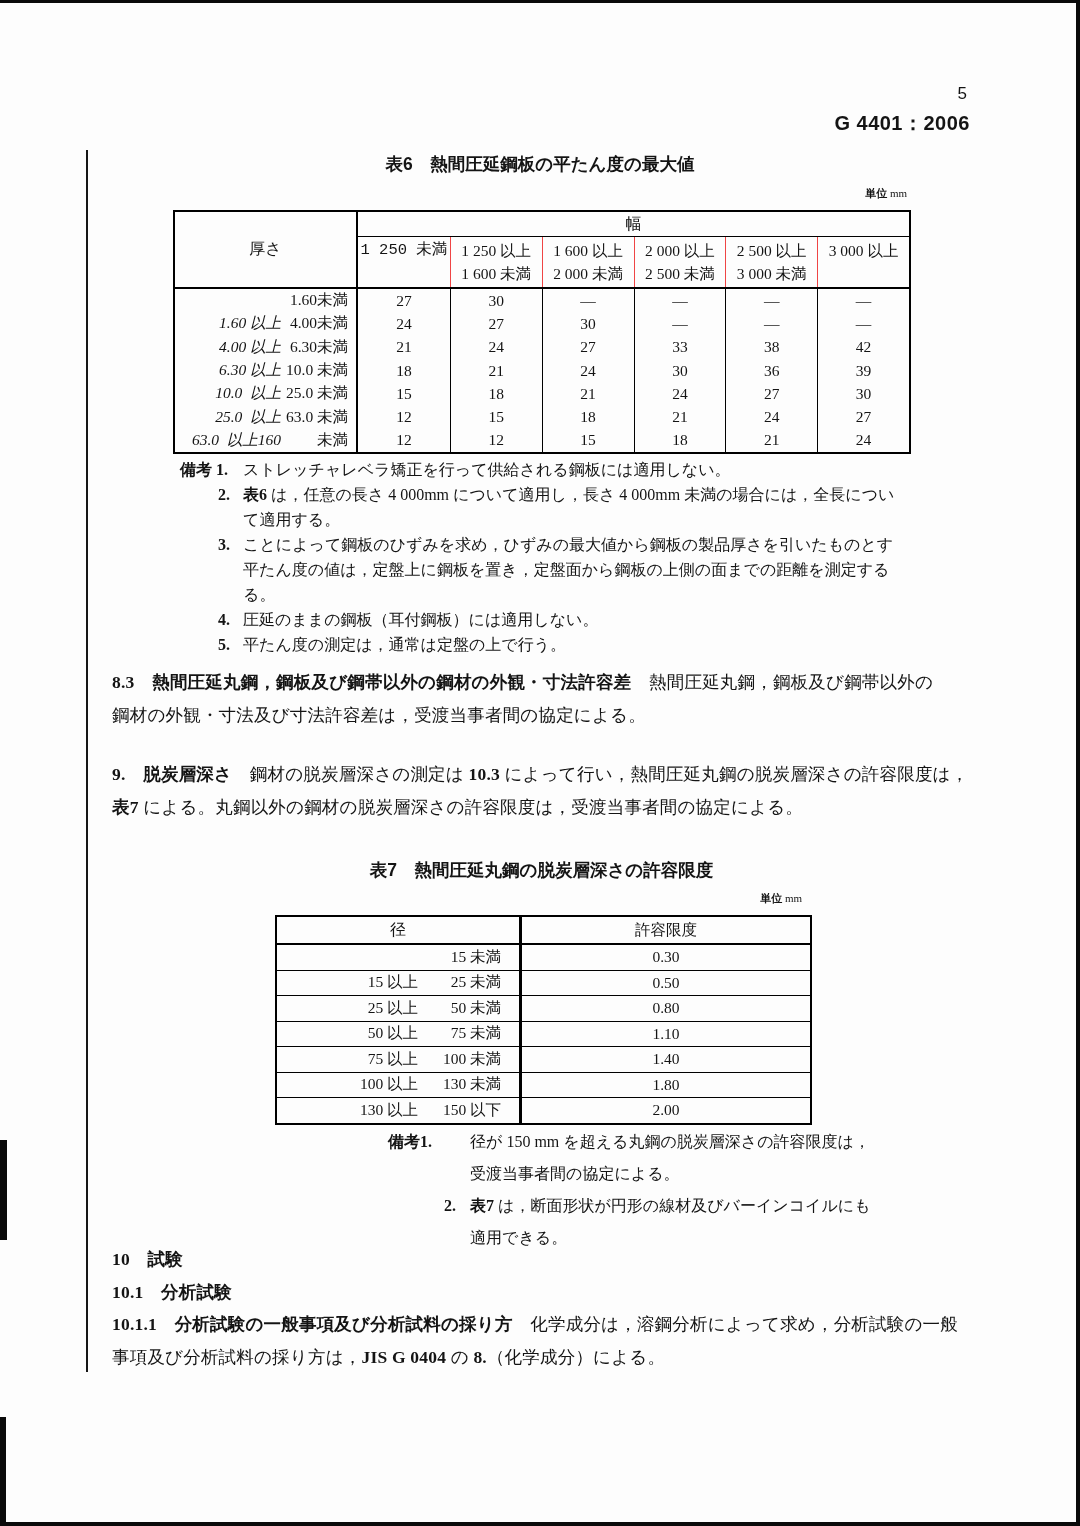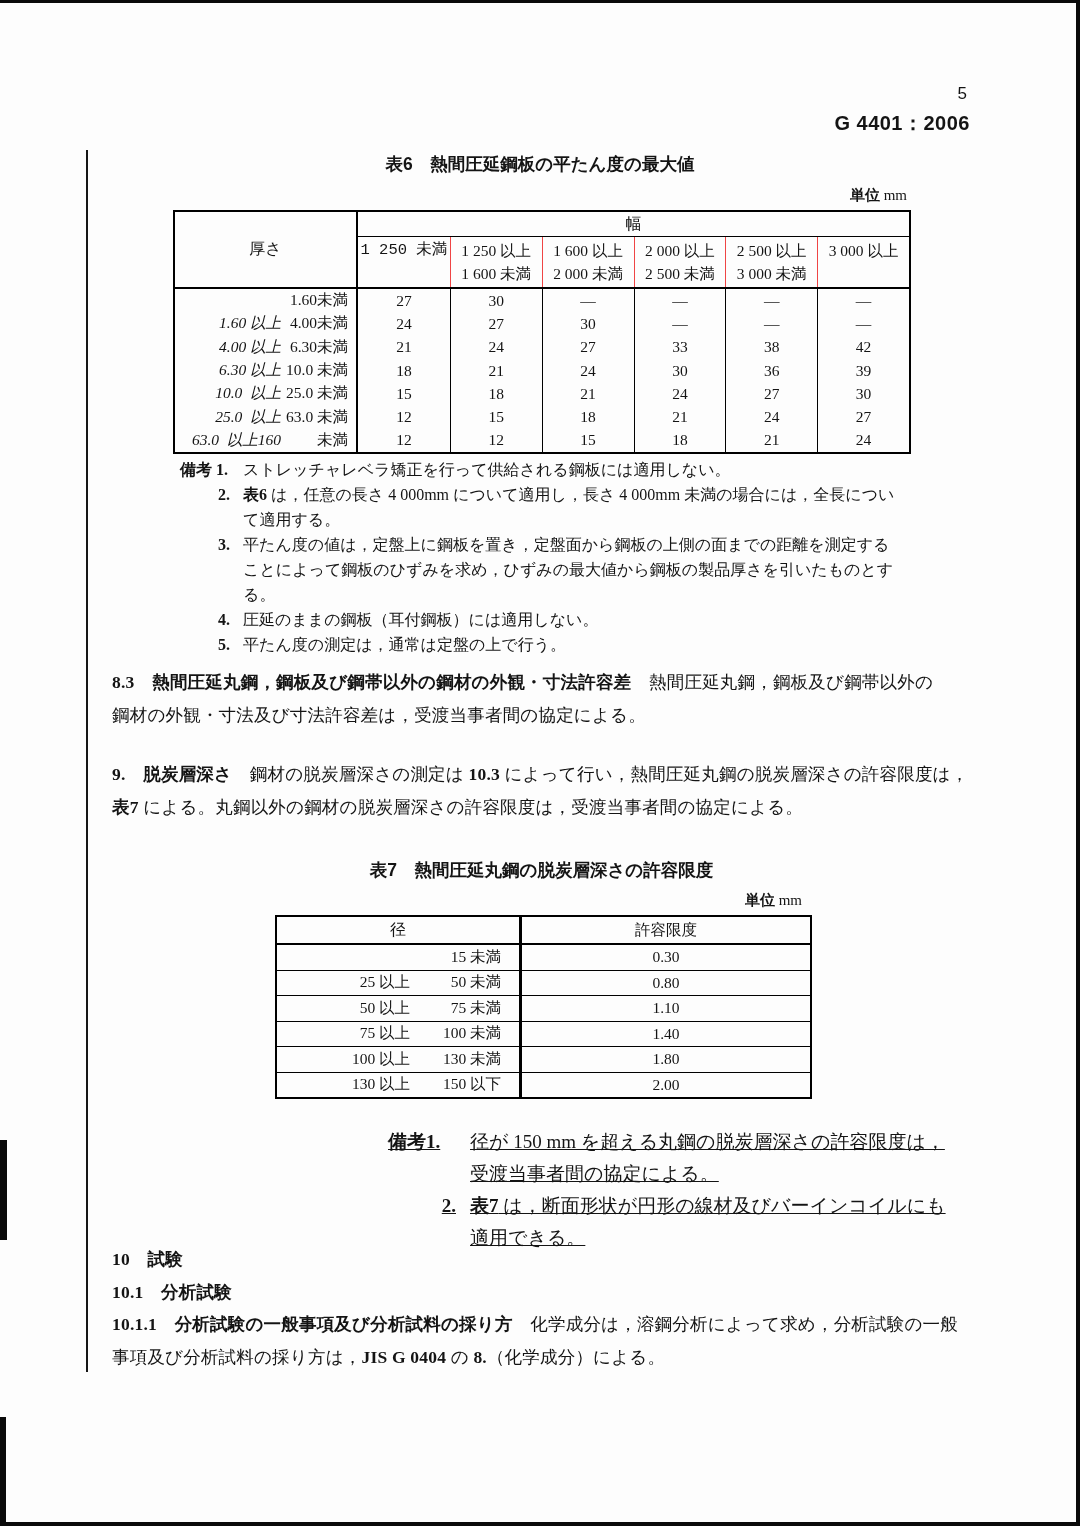--- a/index.html
+++ b/index.html
@@ -17,21 +17,21 @@
   .vrule{position:absolute;background:#161616;width:2px;}
 
   
   .pageno{top:84px; right:113px; font-size:17px; font-family:"Liberation Sans",sans-serif;}
   .doccode{top:110px; right:110px; font-size:20px; font-weight:bold; font-family:"Liberation Sans",sans-serif; letter-spacing:.5px;}
 
   
   .tbl-title{font-size:17.5px; font-weight:bold; font-family:"Liberation Sans","DejaVu Sans",sans-serif; white-space:nowrap;}
   .t6-title{top:152px; left:173px; width:734px; text-align:center;}
   .t7-title{top:858px; left:275px; width:533px; text-align:center;}
-  .unit{font-size:15px; white-space:nowrap;}
+  .unit{font-size:11px; white-space:nowrap;}
   .unit .ulabel{font-weight:bold; font-family:"Liberation Sans",sans-serif;}
   .u6{top:186px; right:173px;}
   .u7{top:891px; right:278px;}
 
   
   .tbl6{top:210px; left:173px; width:734px; border:2px solid #000; background:#fdfdfd; font-size:15.5px;}
   .t6-hdr{display:grid; grid-template-columns:183px repeat(6,1fr); grid-template-rows:25px 50px; border-bottom:2px solid #000;}
   .t6-thick{grid-row:1/3; grid-column:1; border-right:2px solid #000; display:flex; align-items:center; justify-content:center; font-size:16px;}
   .t6-width{grid-row:1; grid-column:2/8; border-bottom:1px solid #000; display:flex; align-items:center; justify-content:center; font-size:16px;}
   .t6-sub{grid-row:2; display:flex; flex-direction:column; align-items:center; padding-top:2px; line-height:23px; border-left:1px solid #ef4444;}
@@ -55,28 +55,28 @@
   .para .pline{line-height:33px; white-space:nowrap;}
   .sec83{top:666px; left:112px; width:860px;}
   .sec9{top:758px; left:112px; width:860px;}
   .sec10{top:1243px; left:112px; width:860px;}
   .sec10 .pline{line-height:32.5px;}
 
   
   .tbl7{top:915px; left:275px; width:533px; border:2px solid #000; background:#fdfdfd; font-size:15.5px;}
   .t7-row{display:grid; grid-template-columns:242px 1fr; height:24.5px; border-top:1px solid #000;}
   .t7-row.hdr{border-top:none; height:26px; border-bottom:1px solid #000;}
-  .t7-dia{display:flex; align-items:center; padding:0 18px 0 28px; box-sizing:border-box;}
+  .t7-dia{display:flex; align-items:center; padding:0 18px 0 36px; box-sizing:border-box;}
   .t7-row.hdr .t7-dia{justify-content:center; padding:0; font-size:16px;}
   .t7-lo{width:105px; text-align:right; white-space:pre;}
   .t7-hi{margin-left:auto; text-align:right; white-space:pre;}
   .t7-lim{display:flex; align-items:center; justify-content:center; border-left:3px solid #000;}
 
   
-  .notes7{top:1126px; left:388px; width:480px; font-size:19px;text-decoration:underline;}
+  .notes7{top:1126px; left:388px; width:480px; font-size:16px;}
   .notes7 .item{display:grid; grid-template-columns:74px 1fr; column-gap:8px;}
   .notes7 .num{font-weight:bold; line-height:32px; white-space:nowrap;}
   .notes7 .num.n2{text-align:right; padding-right:6px;}
   .notes7 .nline{line-height:32px; white-space:nowrap;}
 </style>
 </head>
 <body>
 
 <div class="page">
 
@@ -221,22 +221,22 @@
       <div class="item">
         <div class="num">2.</div>
         <div class="ntext">
           <div class="nline"><span class="b">表6</span><span> は，任意の長さ 4 000mm について適用し，長さ 4 000mm 未満の場合には，全長につい</span></div>
           <div class="nline"><span>て適用する。</span></div>
         </div>
       </div>
       <div class="item">
         <div class="num">3.</div>
         <div class="ntext">
+          <div class="nline"><span>ことによって鋼板のひずみを求め，ひずみの最大値から鋼板の製品厚さを引いたものとす</span></div>
           <div class="nline"><span>平たん度の値は，定盤上に鋼板を置き，定盤面から鋼板の上側の面までの距離を測定する</span></div>
-          <div class="nline"><span>ことによって鋼板のひずみを求め，ひずみの最大値から鋼板の製品厚さを引いたものとす</span></div>
           <div class="nline"><span>る。</span></div>
         </div>
       </div>
       <div class="item">
         <div class="num">4.</div>
         <div class="ntext">
           <div class="nline"><span>圧延のままの鋼板（耳付鋼板）には適用しない。</span></div>
         </div>
       </div>
       <div class="item">
@@ -265,20 +265,27 @@
       <div class="t7-dia">径</div>
       <div class="t7-lim">許容限度</div>
     </div>
     <div id="t7body">
         <div class="t7-row">
           <div class="t7-dia">
             <span class="t7-lo"></span>
             <span class="t7-hi">15 未満</span>
           </div>
           <div class="t7-lim">0.30</div>
+        </div>
+        <div class="t7-row">
+          <div class="t7-dia">
+            <span class="t7-lo">15 以上</span>
+            <span class="t7-hi">25 未満</span>
+          </div>
+          <div class="t7-lim">0.50</div>
         </div>
         <div class="t7-row">
           <div class="t7-dia">
             <span class="t7-lo">25 以上</span>
             <span class="t7-hi">50 未満</span>
           </div>
           <div class="t7-lim">0.80</div>
         </div>
         <div class="t7-row">
           <div class="t7-dia">

